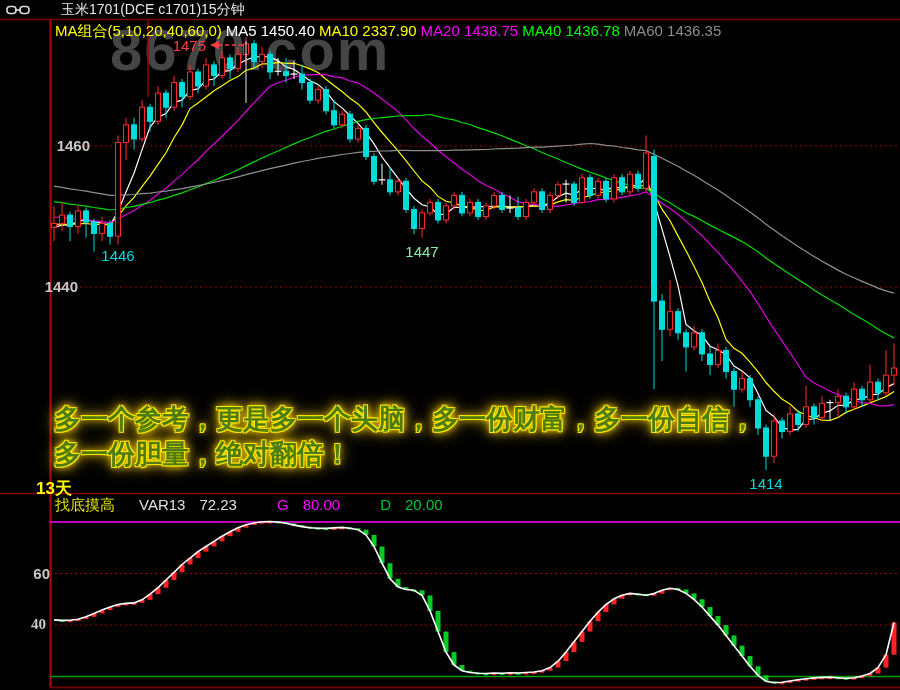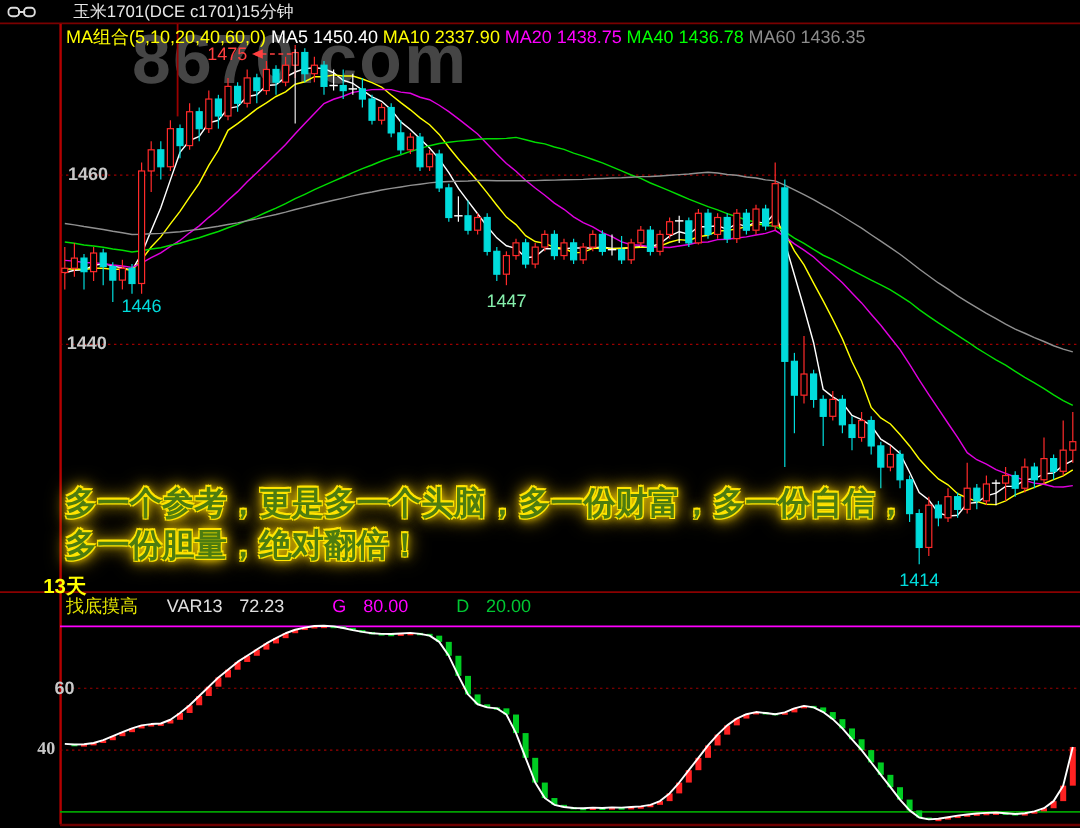--- a/index.html
+++ b/index.html
@@ -401,26 +401,26 @@
         <rect x="867.5" y="673.5276" width="5" height="2.576999999999998" fill="#ff2222"></rect>
         <rect x="875.5" y="667.6005" width="5" height="5.927099999999996" fill="#ff2222"></rect>
         <rect x="883.5" y="654.7155" width="5" height="12.884999999999991" fill="#ff2222"></rect>
         <rect x="891.5" y="622.503" width="5" height="32.21249999999998" fill="#ff2222"></rect>
       </g>
       <polyline points="54,619.9 62,620.4 70,620.2 78,619.2 86,616.8 94,613.5 102,610.1 110,607.0 118,604.5 126,603.4 134,602.9 142,599.8 150,594.2 158,587.7 166,580.0 174,572.3 182,564.5 190,558.1 198,551.6 206,546.5 214,541.3 222,536.2 230,531.8 238,527.7 246,524.8 254,523.0 262,521.7 270,521.5 278,522.0 286,523.3 294,525.1 302,526.6 310,527.7 318,528.2 326,528.4 334,527.9 342,527.4 350,528.2 358,529.7 366,534.9 374,546.5 382,563.2 390,578.7 398,586.9 406,589.5 414,590.3 422,595.4 430,610.9 438,631.5 446,652.1 454,665.0 462,670.7 470,672.5 478,673.3 486,673.5 494,673.0 502,673.3 510,672.8 518,673.0 526,672.5 534,672.0 542,670.7 550,667.6 558,661.2 566,652.1 574,641.8 582,631.5 590,621.2 598,612.2 606,604.5 614,598.8 622,595.2 630,593.4 638,594.2 646,595.2 654,593.6 662,590.3 670,588.2 678,589.5 686,593.4 694,599.3 702,607.0 710,616.1 718,625.1 726,635.4 734,645.7 742,656.0 750,666.3 758,675.3 766,681.3 774,682.8 782,682.3 790,681.0 798,679.7 806,678.7 814,677.9 822,677.4 830,677.1 838,677.7 846,678.4 854,677.7 862,676.1 870,673.5 878,667.6 886,654.7 894,622.5" fill="none" stroke="#ffffff" stroke-width="1.6" stroke-linejoin="round"></polyline>
     </svg>
 
   <div id="labels">
       <div style="left: 0px; width: 46px; top: 137px; position: absolute; text-align: right; font-size: 15px; font-weight: bold; color: rgb(200, 200, 200); margin-left: 44px;">1460</div>
-      <div style="left: 15px; width: 46px; top: 278px; position: absolute; text-align: right; font-size: 15px; font-weight: bold; color: rgb(200, 200, 200); padding-left: 28px;">1440</div>
+      <div style="left: 4px; width: 46px; top: 278px; position: absolute; text-align: right; font-size: 15px; font-weight: bold; color: rgb(200, 200, 200); padding-left: 28px;">1440</div>
       <div style="position: absolute; left: 172px; top: 37px; width: 34px; text-align: right; font-size: 15px; color: rgb(255, 64, 64);">1475</div>
       <div style="position: absolute; left: 90px; top: 247px; width: 56px; text-align: center; font-size: 15px; color: rgb(0, 220, 220);">1446</div>
       <div style="position: absolute; left: 394px; top: 242.65px; width: 56px; text-align: center; font-size: 15px; color: #86efac;">1447</div>
       <div style="position: absolute; left: 738px; top: 475.3px; width: 56px; text-align: center; font-size: 15px; color: rgb(0, 220, 220);">1414</div>
-      <div style="left: 16px; width: 46px; top: 564.54px; position: absolute; text-align: right; font-size: 15px; font-weight: bold; color: rgb(200, 200, 200);">60</div>
+      <div style="left: 4px; width: 46px; top: 564.54px; position: absolute; text-align: right; font-size: 15px; font-weight: bold; color: rgb(200, 200, 200);">60</div>
       <div style="left: 0px; width: 46px; top: 616.08px; position: absolute; text-align: right; font-size: 15px; font-weight: bold; color: rgb(200, 200, 200); font-family: Liberation Serif, serif;">40</div>
     </div>
 
   <div id="overlay-text">
     <div>多一个参考，更是多一个头脑，多一份财富，多一份自信，</div>
     <div>多一份胆量，绝对翻倍！</div>
   </div>
 
   <div id="period-label">13天</div>
 

